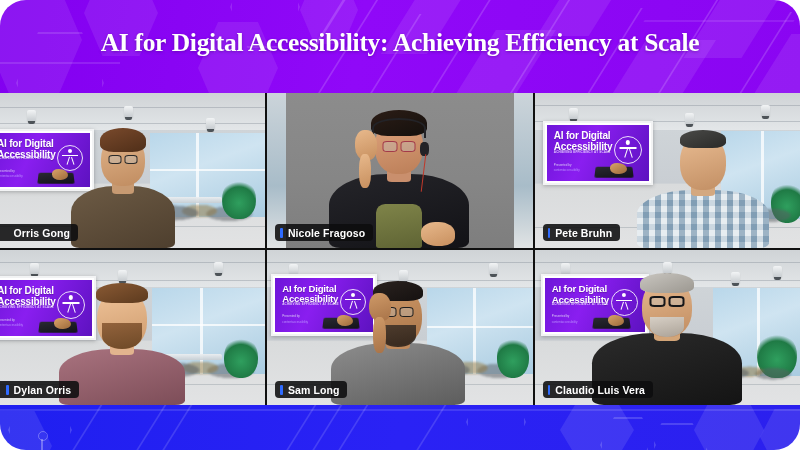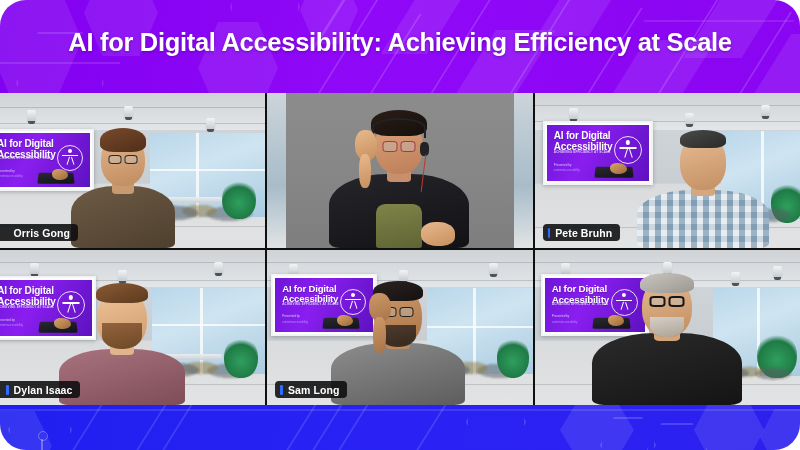--- a/index.html
+++ b/index.html
@@ -17,20 +17,21 @@
   }
 
   
   .banner {
     position: absolute; left: 0; top: 0;
     width: 800px; height: 93px;
     background: linear-gradient(100deg, #8200f0 0%, #9008f8 45%, #8a05f2 100%);
     border-radius: 26px 26px 0 0;
     overflow: hidden;
     z-index: 5;
+    font-family: Liberation Serif, serif;
   }
   .hexrow { position: absolute; inset: 0; }
   .hex {
     position: absolute;
     background: rgba(255,255,255,0.085);
     clip-path: polygon(25% 0%, 75% 0%, 100% 50%, 75% 100%, 25% 100%, 0% 50%);
   }
   .hexline {
     position: absolute;
     border: 2px solid rgba(255,255,255,0.13);
@@ -424,20 +425,24 @@
         <div class="headset-cup" style="left:117px; bottom:92px; width:9px; height:14px;"></div>
         <div class="headset-mic" style="left:120px; bottom:56px; height:38px;"></div>
         <div class="glasses" style="bottom:96px;">
           <div class="lens" style="width:15px; height:11px; border-color:#a33a4a;"></div>
           <div class="lens" style="width:15px; height:11px; border-color:#a33a4a;"></div>
         </div>
         <div class="raised-hand" style="left:52px; bottom:88px; width:22px; height:30px;"></div>
         <div class="raised-hand" style="left:56px; bottom:60px; width:12px; height:34px; border-radius:40%;"></div>
         <div class="raised-hand" style="left:118px; bottom:2px; width:34px; height:24px;"></div>
       </div>
+      <div class="badge">
+        <div class="mic-bar"></div>
+        <span class="badge-name">Nicole Fragoso</span>
+      </div>
     </div>
 
     <div class="tile">
       <div class="bg-office">
         <div class="ceiling"></div>
         <div class="ceil-line" style="top:12px;"></div>
         <div class="ceil-line" style="top:28px;"></div>
         <div class="lamp" style="left:34px; top:15px;"></div>
         <div class="lamp" style="left:150px; top:20px;"></div>
         <div class="lamp" style="left:226px; top:12px;"></div>
@@ -523,21 +528,21 @@
       </div>
       <div class="person" style="left:42px; width:160px; height:156px;">
         <div class="p-body" style="bottom:0; width:126px; height:56px; background:linear-gradient(165deg,#a9737f,#7d4d58);"></div>
         <div class="p-neck" style="bottom:50px; width:24px; height:16px; background:#e2b48e;"></div>
         <div class="p-head" style="bottom:56px; width:50px; height:60px; background:linear-gradient(165deg,#f0c49a,#cd9a6c);"></div>
         <div class="p-hair" style="bottom:102px; width:52px; height:20px; background:linear-gradient(160deg,#8a5a34,#5c3a1e);"></div>
         <div class="beard" style="bottom:56px; width:40px; height:26px; background:linear-gradient(170deg,#8a5a34,#63401f); opacity:0.9;"></div>
       </div>
       <div class="badge flush">
         <div class="mic-bar"></div>
-        <span class="badge-name">Dylan Isaac</span>
+        <span class="badge-name">Dylan Orris</span>
       </div>
     </div>
 
     <div class="tile">
       <div class="bg-office">
         <div class="ceiling"></div>
         <div class="ceil-line" style="top:12px;"></div>
         <div class="ceil-line" style="top:30px;"></div>
         <div class="lamp" style="left:22px; top:14px;"></div>
         <div class="lamp" style="left:132px; top:20px;"></div>
@@ -629,20 +634,24 @@
         <div class="p-body" style="bottom:0; width:150px; height:72px; background:linear-gradient(165deg,#2b2b2b,#141414);"></div>
         <div class="p-neck" style="bottom:64px; width:26px; height:16px; background:#d3a578;"></div>
         <div class="p-head" style="bottom:68px; width:50px; height:60px; background:linear-gradient(165deg,#e8bb91,#c08c60);"></div>
         <div class="p-hair" style="bottom:112px; width:54px; height:20px; background:linear-gradient(160deg,#c9c6c0,#9b9790);"></div>
         <div class="glasses" style="bottom:98px;">
           <div class="lens" style="width:16px; height:11px; border-color:#17171a; border-width:2px;"></div>
           <div class="lens" style="width:16px; height:11px; border-color:#17171a; border-width:2px;"></div>
         </div>
         <div class="beard" style="bottom:68px; width:34px; height:20px; background:linear-gradient(170deg,#d7d3cc,#a9a49c); opacity:0.92;"></div>
       </div>
+      <div class="badge">
+        <div class="mic-bar"></div>
+        <span class="badge-name">Claudio Luis Vera</span>
+      </div>
     </div>
 
   </div>
 
   <div class="footer">
     <div class="hexrow">
       <div class="hex" style="left:-18px; top:6px;  width:70px; height:70px;"></div>
       <div class="hexline" style="left:8px;   top:-8px; width:64px; height:66px;"></div>
       <div class="dotcirc" style="left:38px;  top:26px; width:10px; height:10px;"></div>
       <div class="nubline" style="left:41px;  top:34px; width:2px;  height:14px;"></div>

